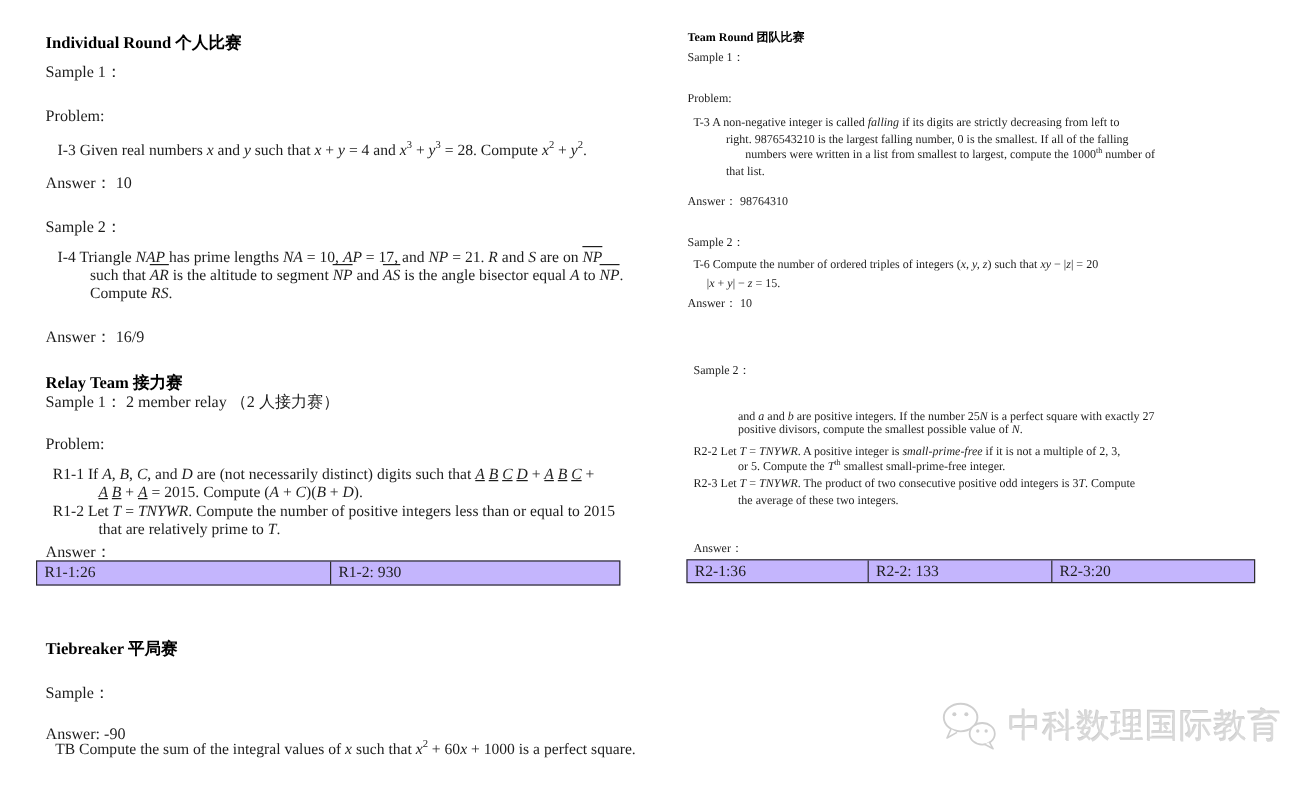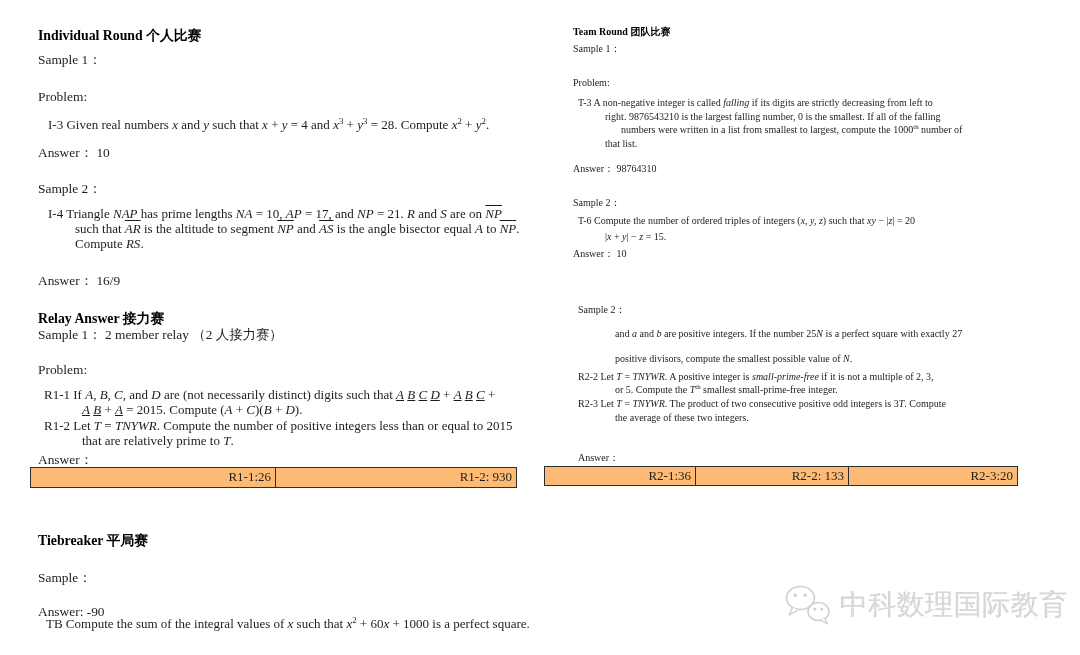--- a/index.html
+++ b/index.html
@@ -1,32 +1,32 @@
 <!DOCTYPE html>
 <html><head>
 <meta charset="utf-8">
 <style>
   html,body{margin:0;padding:0;}
   body{
     width:1080px;height:655px;background:#ffffff;overflow:hidden;position:relative;
     font-family:"Liberation Serif","DejaVu Serif",serif;color:#1d1d1d;
   }
-  .page{position:absolute;inset:0;text-align:right;}
+  .page{position:absolute;inset:0;}
   .col{position:absolute;top:0;height:655px;overflow:hidden;}
   .col-left{left:38px;width:499px;}
   .col-right{left:573px;width:507px;}
   .ln{position:absolute;left:0;white-space:nowrap;font-size:13px;line-height:15px;}
   .col-right .ln{font-size:10px;line-height:14px;}
   .h{font-weight:bold;font-size:13.8px;color:#000;}
   .lbl{font-size:13.4px;}
   .it{font-style:italic;}
   .ov{text-decoration:overline;}
   .un{text-decoration:underline;}
   sup{font-size:68%;line-height:0;}
-  .tbl{position:absolute;display:flex;box-sizing:border-box;border:1.6px solid #2e2e2e;background:#fdba74;}
+  .tbl{position:absolute;display:flex;box-sizing:border-box;border:1.6px solid #2e2e2e;background:#c4b5fd;}
   .tbl .cell{box-sizing:border-box;border-left:1.4px solid #2e2e2e;padding:1px 4px 1px 6px;
     font-size:13px;line-height:16px;overflow:hidden;white-space:nowrap;}
   .tbl .cell:first-child{border-left:none;}
   .watermark{position:absolute;left:783px;top:584px;display:flex;align-items:center;gap:9px;}
   .wm-text{
     font-family:"Liberation Sans","DejaVu Sans",sans-serif;
     font-size:28px;letter-spacing:0.5px;color:#d9d9d9;
     text-shadow:1.5px 1.5px 1px #ffffff,-0.5px -0.5px 0 #cccccc;
   }
   .wm-icon svg{display:block;}
@@ -41,21 +41,21 @@
     <div class="ln lbl" style="top:52px">Sample 1：</div>
     <div class="ln lbl" style="top:89px">Problem:</div>
     <div class="ln" style="top:117px;left:10px"><span>I-3 Given real numbers </span><span class="it">x</span><span> and </span><span class="it">y</span><span> such that </span><span class="it">x</span><span> + </span><span class="it">y</span><span> = 4 and </span><span class="it">x</span><sup>3</sup><span> + </span><span class="it">y</span><sup>3</sup><span> = 28. Compute </span><span class="it">x</span><sup>2</sup><span> + </span><span class="it">y</span><sup>2</sup><span>.</span></div>
     <div class="ln lbl" style="top:145px">Answer： 10</div>
     <div class="ln lbl" style="top:181px">Sample 2：</div>
     <div class="ln" style="top:206px;left:10px"><span>I-4 Triangle </span><span class="it">NAP</span><span> has prime lengths </span><span class="it">NA</span><span> = 10, </span><span class="it">AP</span><span> = 17, and </span><span class="it">NP</span><span> = 21.  </span><span class="it">R</span><span> and </span><span class="it">S</span><span> are on </span><span class="it ov">NP</span></div>
     <div class="ln" style="top:221px;left:37px"><span>such that </span><span class="it ov">AR</span><span> is the altitude to segment </span><span class="it ov">NP</span><span> and </span><span class="it ov">AS</span><span> is the angle bisector equal </span><span class="it">A</span><span> to </span><span class="it ov">NP</span><span>.</span></div>
     <div class="ln" style="top:236px;left:37px"><span>Compute </span><span class="it">RS</span><span>.</span></div>
     <div class="ln lbl" style="top:273px">Answer： 16/9</div>
 
-    <div class="ln h" style="top:311px">Relay Answer 接力赛</div>
+    <div class="ln h" style="top:311px">Relay Team 接力赛</div>
     <div class="ln lbl" style="top:327px">Sample 1： 2 member relay （2 人接力赛）</div>
     <div class="ln lbl" style="top:362px">Problem:</div>
     <div class="ln" style="top:387px;left:6px"><span>R1-1 If </span><span class="it">A</span><span>, </span><span class="it">B</span><span>, </span><span class="it">C</span><span>, and </span><span class="it">D</span><span> are (not necessarily distinct) digits such that </span><span class="it un">A</span><span> </span><span class="it un">B</span><span> </span><span class="it un">C</span><span> </span><span class="it un">D</span><span> + </span><span class="it un">A</span><span> </span><span class="it un">B</span><span> </span><span class="it un">C</span><span> +</span></div>
     <div class="ln" style="top:402px;left:44px"><span class="it un">A</span><span> </span><span class="it un">B</span><span> + </span><span class="it un">A</span><span> = 2015.  Compute (</span><span class="it">A</span><span> + </span><span class="it">C</span><span>)(</span><span class="it">B</span><span> + </span><span class="it">D</span><span>).</span></div>
     <div class="ln" style="top:418px;left:6px"><span>R1-2 Let </span><span class="it">T</span><span> = </span><span class="it">TNYWR</span><span>.  Compute the number of positive integers less than or equal to 2015</span></div>
     <div class="ln" style="top:433px;left:44px"><span>that are relatively prime to </span><span class="it">T</span><span>.</span></div>
     <div class="ln lbl" style="top:452px">Answer：</div>
 
     <div class="ln h" style="top:533px">Tiebreaker 平局赛</div>
     <div class="ln lbl" style="top:570px">Sample：</div>
@@ -67,39 +67,39 @@
     <div class="ln h" style="top:25px">Team Round 团队比赛</div>
     <div class="ln lbl" style="top:42px">Sample 1：</div>
     <div class="ln lbl" style="top:76px">Problem:</div>
     <div class="ln" style="top:96px;left:5px"><span>T-3 A non-negative integer is called </span><span class="it">falling</span><span> if its digits are strictly decreasing from left to</span></div>
     <div class="ln" style="top:110px;left:32px"><span>right.  9876543210 is the largest falling number, 0 is the smallest.  If all of the falling</span></div>
     <div class="ln" style="top:123px;left:48px"><span>numbers were written in a list from smallest to largest, compute the 1000</span><sup>th</sup><span> number of</span></div>
     <div class="ln" style="top:137px;left:32px"><span>that list.</span></div>
     <div class="ln lbl" style="top:162px">Answer： 98764310</div>
     <div class="ln lbl" style="top:196px">Sample 2：</div>
     <div class="ln" style="top:214px;left:5px"><span>T-6 Compute the number of ordered triples of integers (</span><span class="it">x, y, z</span><span>) such that </span><span class="it">xy</span><span> − |</span><span class="it">z</span><span>| = 20</span></div>
-    <div class="ln" style="top:230px;left:32px"><span>|</span><span class="it">x</span><span> + </span><span class="it">y</span><span>| − </span><span class="it">z</span><span> = 15.</span></div>
+    <div class="ln" style="top:230px;left:16px"><span>|</span><span class="it">x</span><span> + </span><span class="it">y</span><span>| − </span><span class="it">z</span><span> = 15.</span></div>
     <div class="ln lbl" style="top:247px">Answer： 10</div>
 
     <div class="ln lbl" style="top:303px;left:5px">Sample 2：</div>
-    <div class="ln" style="top:327px;left:42px"><span>and </span><span class="it">a</span><span> and </span><span class="it">b</span><span> are positive integers. If the number 25</span><span class="it">N</span><span> is a perfect square with exactly 27</span></div>
+    <div class="ln" style="top:341px;left:42px"><span>and </span><span class="it">a</span><span> and </span><span class="it">b</span><span> are positive integers. If the number 25</span><span class="it">N</span><span> is a perfect square with exactly 27</span></div>
     <div class="ln" style="top:352px;left:42px"><span>positive divisors, compute the smallest possible value of </span><span class="it">N</span><span>.</span></div>
     <div class="ln" style="top:370px;left:5px"><span>R2-2 Let </span><span class="it">T</span><span> = </span><span class="it">TNYWR</span><span>.  A positive integer is </span><span class="it">small-prime-free</span><span> if it is not a multiple of 2, 3,</span></div>
     <div class="ln" style="top:383px;left:42px"><span>or 5. Compute the </span><span class="it">T</span><sup>th</sup><span> smallest small-prime-free integer.</span></div>
     <div class="ln" style="top:397px;left:5px"><span>R2-3 Let </span><span class="it">T</span><span> = </span><span class="it">TNYWR</span><span>. The product of two consecutive positive odd integers is 3</span><span class="it">T</span><span>. Compute</span></div>
     <div class="ln" style="top:411px;left:42px"><span>the average of these two integers.</span></div>
     <div class="ln lbl" style="top:451px;left:5px">Answer：</div>
   </section>
 
   <div class="tbl" style="left:30px;top:467px;width:487px;height:21px">
     <div class="cell" style="width:244px">R1-1:26</div>
     <div class="cell" style="flex:1">R1-2: 930</div>
   </div>
 
-  <div class="tbl" style="left:544px;top:466px;width:474px;height:20px">
+  <div class="tbl" style="left:572px;top:466px;width:474px;height:20px">
     <div class="cell" style="width:150px">R2-1:36</div>
     <div class="cell" style="width:153px">R2-2: 133</div>
     <div class="cell" style="flex:1">R2-3:20</div>
   </div>
 
   <div class="watermark">
     <span class="wm-icon">
       <svg width="48" height="42" viewBox="0 0 48 42" fill="none" xmlns="http://www.w3.org/2000/svg">
         <ellipse cx="17.5" cy="14" rx="14" ry="11.5" fill="#ffffff" stroke="#cfcfcf" stroke-width="1.6"></ellipse>
         <path d="M9.5 23.5 L6.2 31 L14.5 26.3" fill="#ffffff" stroke="#cfcfcf" stroke-width="1.4" stroke-linejoin="round"></path>

